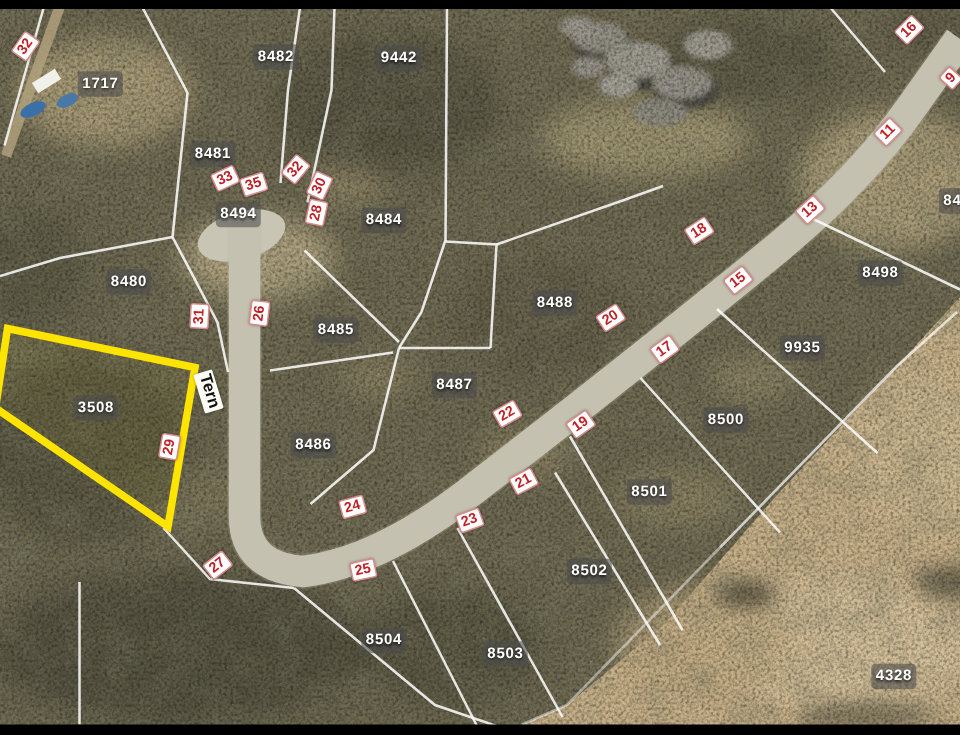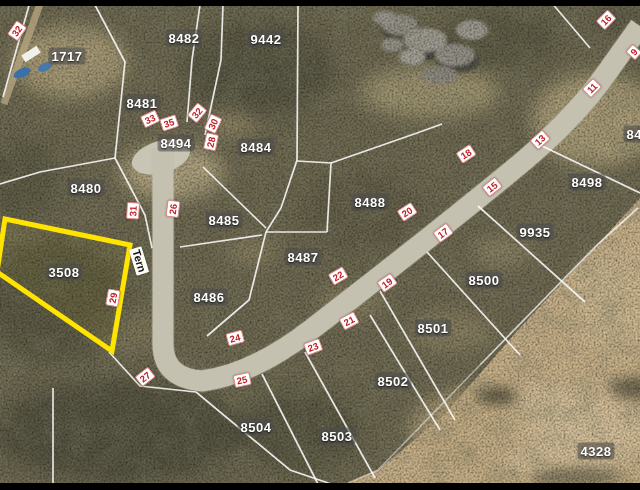--- a/index.html
+++ b/index.html
@@ -12,21 +12,21 @@
   #stage{position:relative;width:640px;height:490px;overflow:hidden;background:#000;
          font-family:"Liberation Sans","DejaVu Sans",sans-serif;}
   #map{position:absolute;left:0;top:0;width:640px;height:490px;}
   #map svg{display:block}
   .bar{position:absolute;left:0;width:640px;background:#000;z-index:40;}
   #bar-top{top:0;height:6px;}
   #bar-bottom{top:483px;height:7px;}
   .parcel-label{
     position:absolute;z-index:20;transform:translate(-50%,-50%);
     color:var(--label-fg);background:var(--label-bg);
-    font-size:13px;font-weight:bold;letter-spacing:.5px;
+    font-size:10px;font-weight:bold;letter-spacing:.5px;
     padding:0 3px;border-radius:3px;line-height:17px;white-space:nowrap;
     text-shadow:0 1px 2px rgba(0,0,0,.8);
   }
   .street-num{
     position:absolute;z-index:22;
     color:var(--num-red);background:#fff;
     font-size:9.5px;font-weight:bold;line-height:11px;
     padding:0 2px;border-radius:2px;border:1px solid #d98a8a;
     box-shadow:0 0 2px rgba(0,0,0,.35);white-space:nowrap;
   }
@@ -167,21 +167,21 @@
 
       <polygon points="5,219 130,245 112,351 -3,272" fill="rgba(255,228,0,0.04)" stroke="#ffe400" stroke-width="5" stroke-linejoin="miter"></polygon>
     </svg>
   </div>
 
   <div id="labels">
       <div class="parcel-label" style="left: 67px; top: 56px;">1717</div>
       <div class="parcel-label" style="left: 184px; top: 38px;">8482</div>
       <div class="parcel-label" style="left: 266px; top: 39px;">9442</div>
       <div class="parcel-label" style="left: 142px; top: 103px;">8481</div>
-      <div class="parcel-label" style="left: 176px; top: 143px;">8494</div>
+      <div class="parcel-label" style="left: 159px; top: 143px;">8494</div>
       <div class="parcel-label" style="left: 256px; top: 147px;">8484</div>
       <div class="parcel-label" style="left: 86px; top: 188px;">8480</div>
       <div class="parcel-label" style="left: 224px; top: 210px; margin-top: 10px;">8485</div>
       <div class="parcel-label" style="left: 370px; top: 186px; margin-top: 16px;">8488</div>
       <div class="parcel-label" style="left: 587px; top: 182px;">8498</div>
       <div class="parcel-label" style="left: 303px; top: 257px;">8487</div>
       <div class="parcel-label" style="left: 535px; top: 232px;">9935</div>
       <div class="parcel-label" style="left: 209px; top: 297px;">8486</div>
       <div class="parcel-label" style="left: 64px; top: 272px;">3508</div>
       <div class="parcel-label" style="left: 484px; top: 280px;">8500</div>

